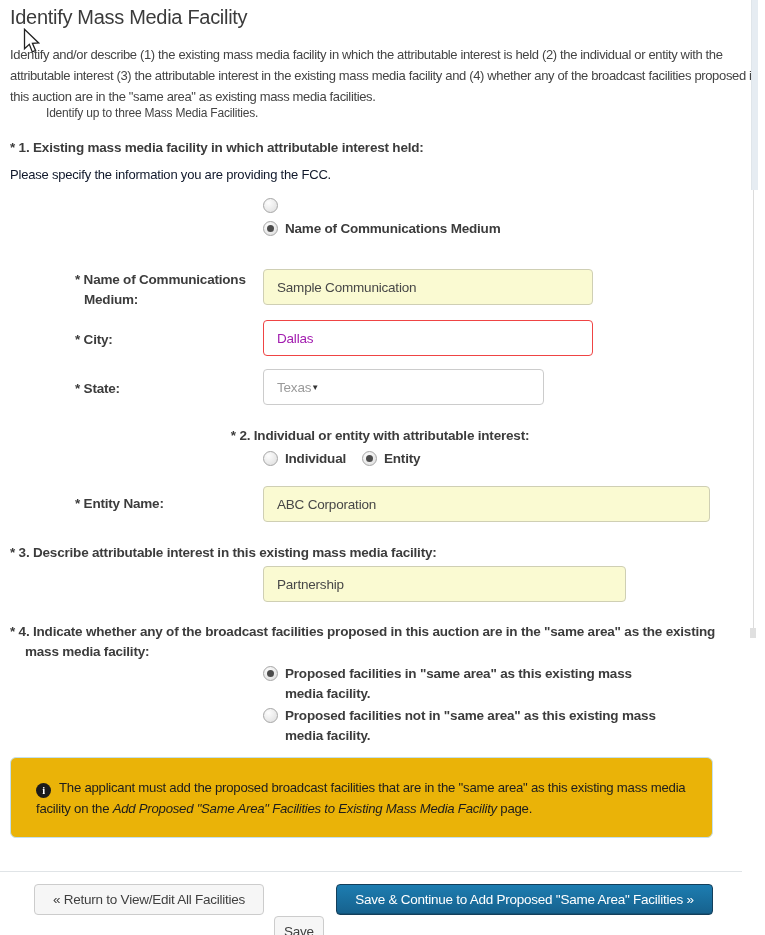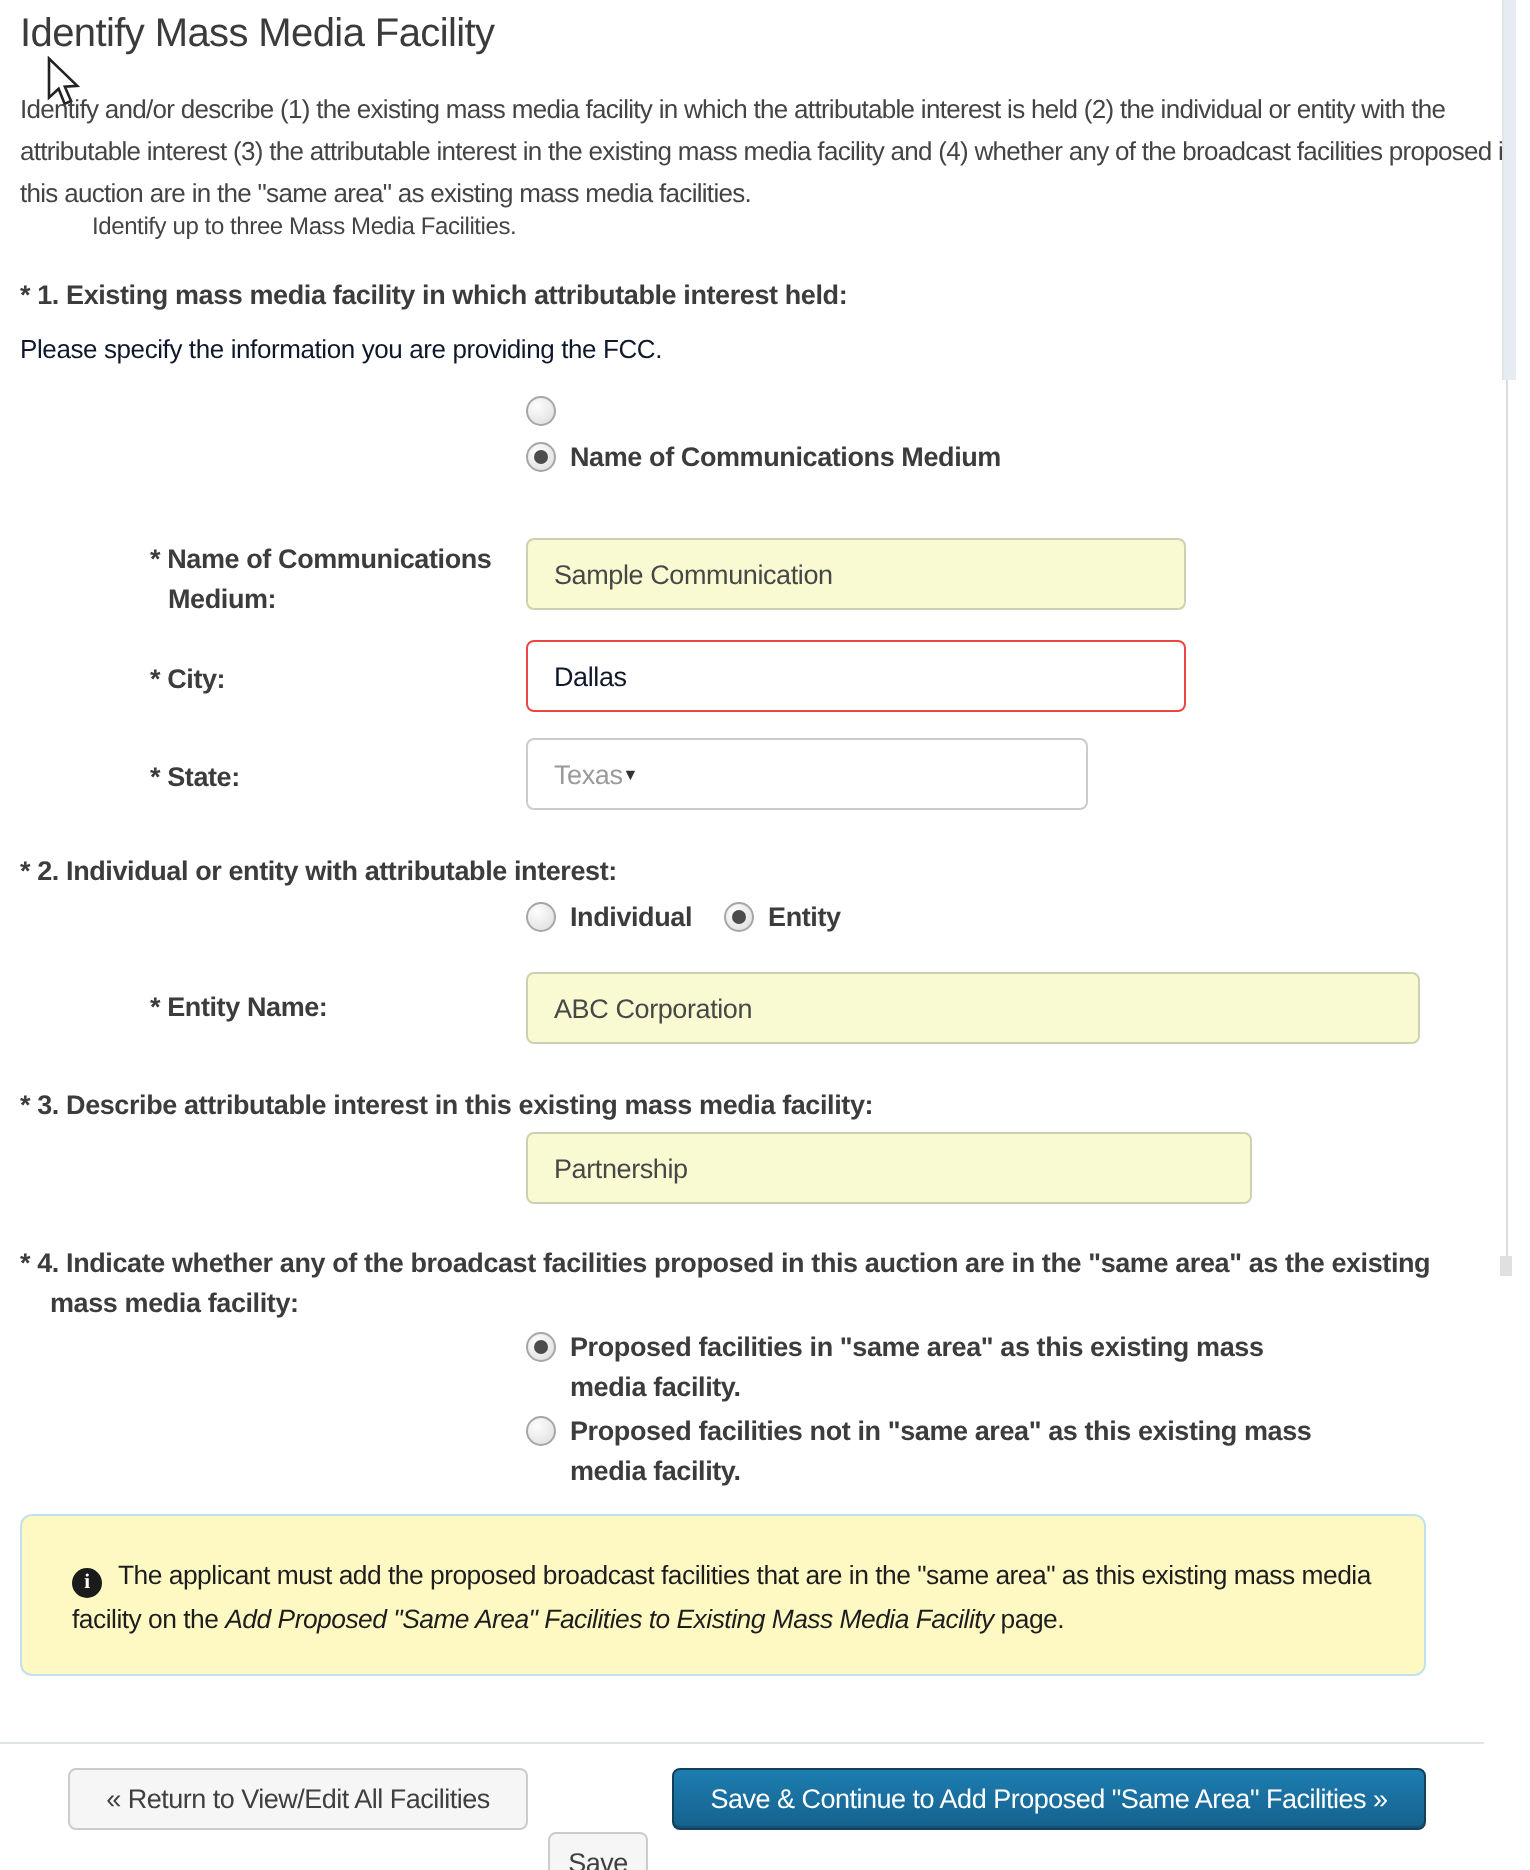--- a/index.html
+++ b/index.html
@@ -11,21 +11,21 @@
   }
   .abs{position:absolute;}
   h1.title{
     left:10px;top:6px;margin:0;font-size:20px;font-weight:400;color:#3b3b3b;letter-spacing:-0.3px;
   }
   .intro{left:10px;top:44px;width:750px;font-size:13px;line-height:21px;letter-spacing:-0.35px;color:#444;}
   .intro2{left:10px;top:106px;font-size:12px;color:#444;margin-left:36px;}
   .sec-label{font-weight:700;font-size:13.5px;color:#3c3c3c;line-height:20px;}
   .q1-label{left:10px;top:138px;width:740px;}
   .hint{left:10px;top:167px;font-size:13px;color:#0f172a;}
-  .q2-label{left:10px;top:426px;width:740px;}
+  .q2-label{left:10px;top:426px;width:740px;text-align:center;}
   .q3-label{left:10px;top:543px;width:740px;}
   .q4-label{left:10px;top:622px;width:742px;padding-left:15px;text-indent:-15px;box-sizing:border-box;}
 
   
   .radio-row{display:flex;align-items:flex-start;gap:7px;}
   .radio{
     width:13px;height:13px;border:1px solid #a6a6a6;border-radius:50%;flex:0 0 auto;margin-top:2px;
     background:radial-gradient(circle at 35% 30%,#fdfdfd,#dcdcdc);position:relative;cursor:default;
   }
   .radio .dot{position:absolute;top:3px;left:3px;right:3px;bottom:3px;border-radius:50%;background:#4c4c4c;display:none;}
@@ -45,38 +45,38 @@
   .l-city{left:75px;top:330px;}
   .l-state{left:75px;top:379px;}
   .l-entity{left:75px;top:494px;}
 
   .tinput{
     box-sizing:border-box;height:36px;border:1px solid #ef4444;border-radius:4px;
     padding:0 13px;font-size:13.5px;font-family:"Liberation Sans",sans-serif;letter-spacing:-0.2px;
     color:#474747;background:#ffffff;outline:none;
   }
   .tinput.hl{background:#fafad2;border-color:#cfcfb4;}
-  .tinput.graytxt{color:#0f172a;}
+  .tinput.graytxt{color:#a21caf;}
   .i-medium{left:263px;top:269px;width:330px;}
   .i-city{left:263px;top:320px;width:330px;}
   .i-entity{left:263px;top:486px;width:447px;}
   .i-interest{left:263px;top:566px;width:363px;}
 
   .select{
     left:263px;top:369px;width:281px;height:36px;box-sizing:border-box;
     border:1px solid #cccccc;border-radius:4px;background:#fff;
     display:flex;align-items:center;
     padding:0 11px 0 13px;font-size:13.5px;color:#9a9a9a;cursor:default;
   }
   .select .caret{font-size:8px;color:#333;}
 
   
   .infobox{
     left:10px;top:757px;width:703px;height:81px;box-sizing:border-box;
-    background:#fef9c3;border:1px solid #c3e0ef;border-radius:6px;
+    background:#eab308;border:1px solid #c3e0ef;border-radius:6px;
     padding:19px 25px;font-size:13.2px;line-height:21px;color:#1d1d1d;letter-spacing:-0.25px;
   }
   .info-icon{
     display:inline-flex;width:15px;height:15px;border-radius:50%;background:#1b1b1b;color:#fff;
     align-items:center;justify-content:center;font-size:10.5px;font-weight:700;font-style:normal;
     vertical-align:-2px;margin-right:8px;font-family:"Liberation Serif",serif;
   }
   .infobox .it{font-style:italic;}
 
   .rule{left:0;top:871px;width:742px;height:0;border-top:1px solid #e0e4e7;}

